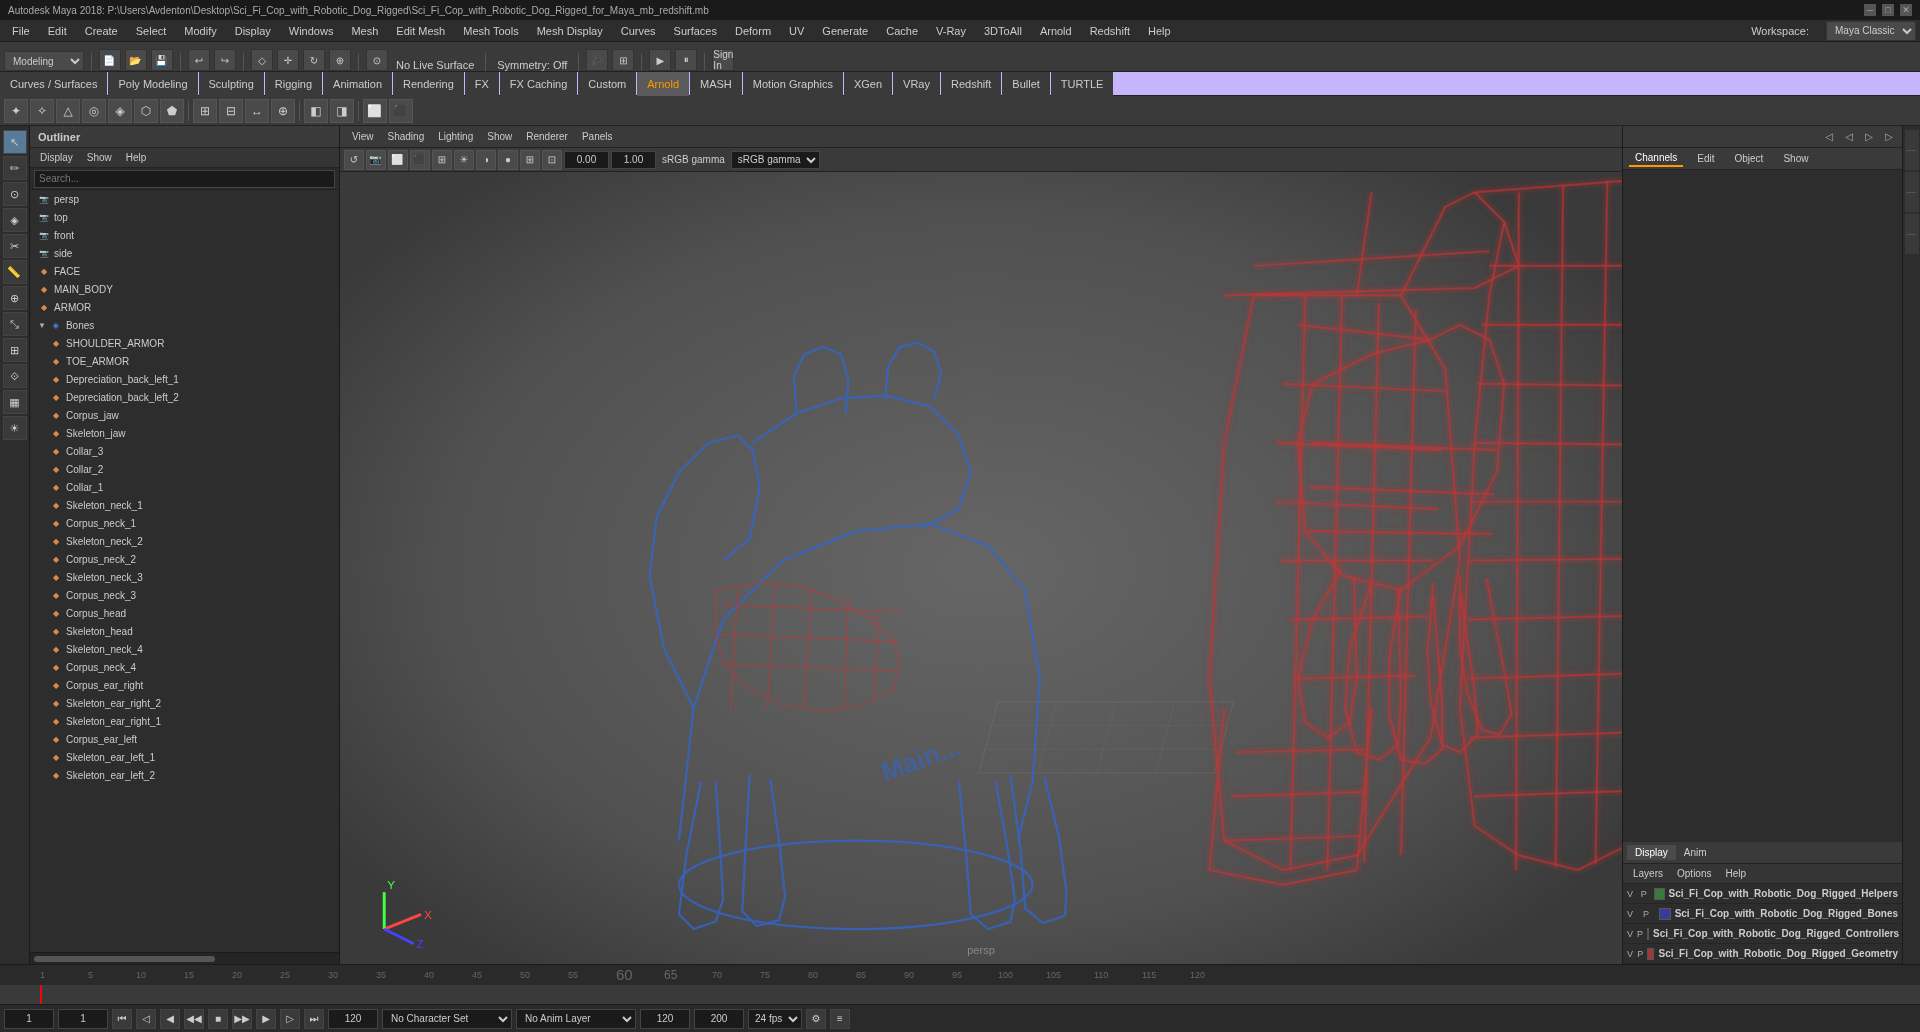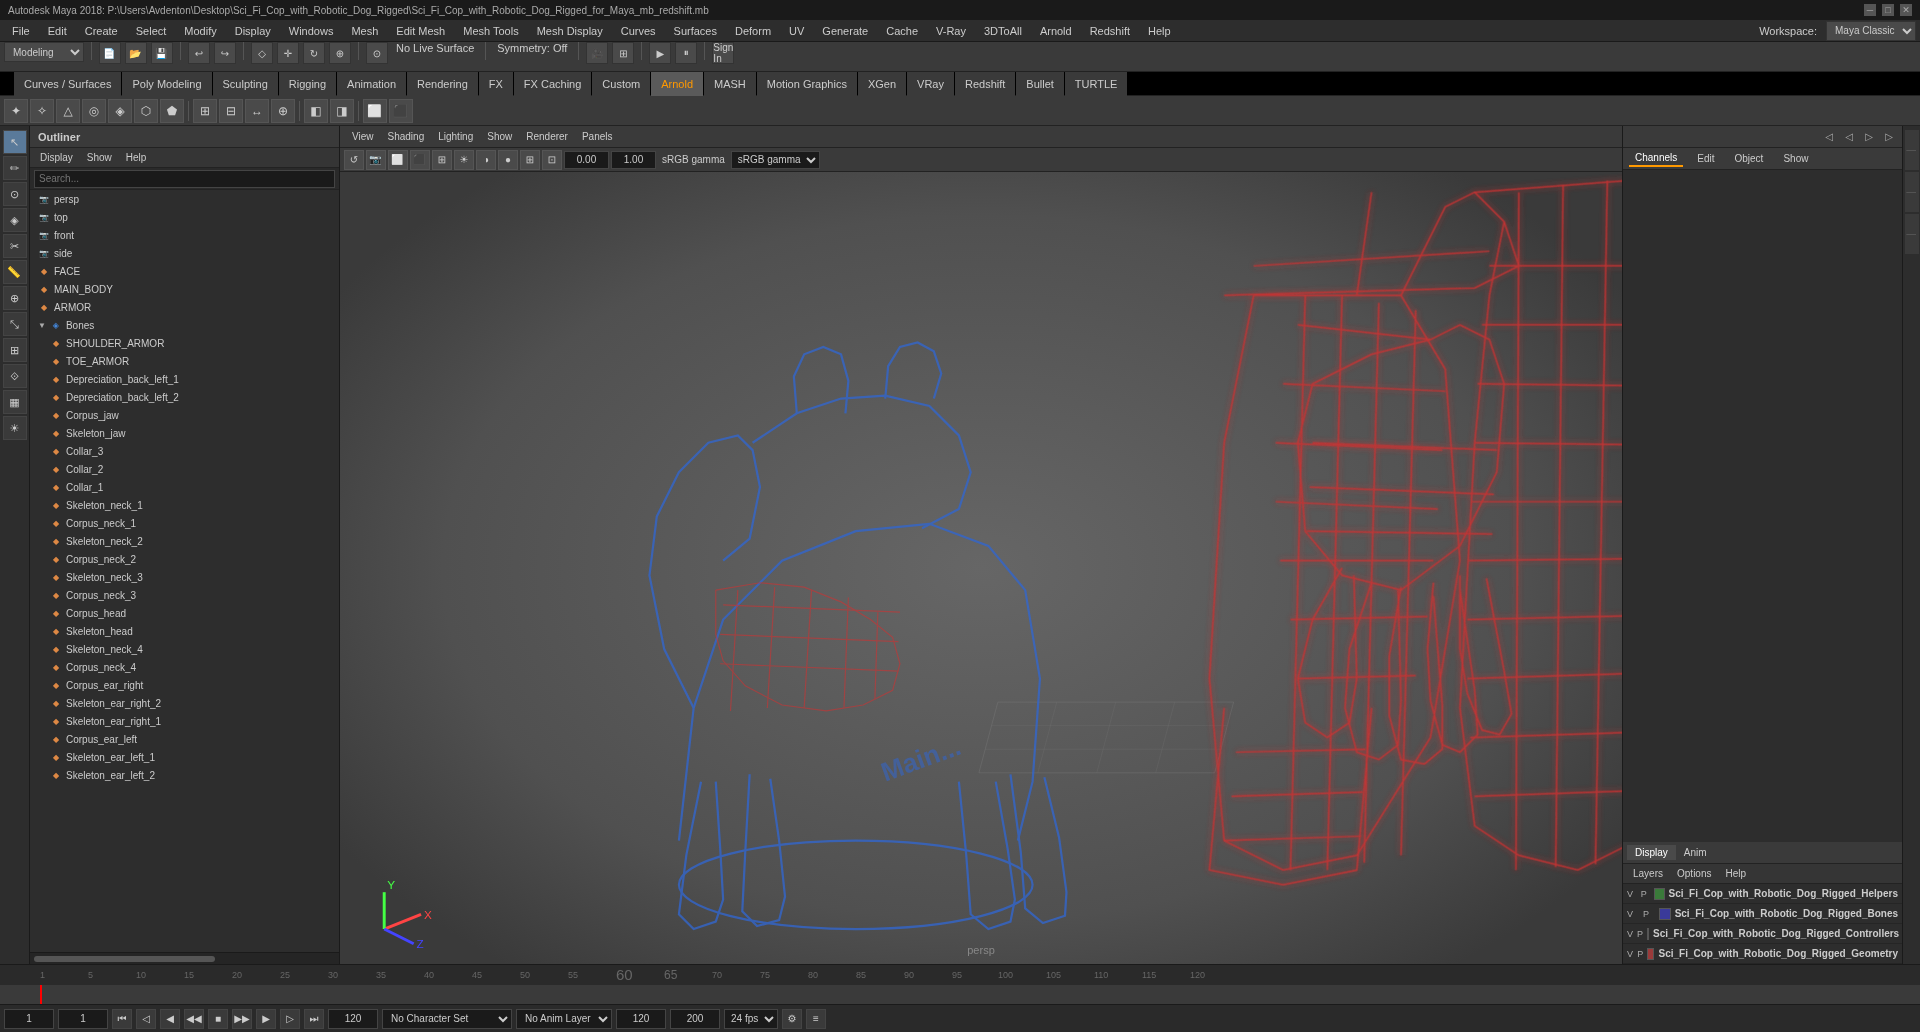--- a/index.html
+++ b/index.html
@@ -56,31 +56,31 @@
       font-size: 11px;
       color: #ccc;
       cursor: pointer;
     }
 
     
     #workspace-selector {
       margin-left: auto;
       display: flex;
       align-items: center;
-      gap: 9px;
+      gap: 17px;
       font-size: 11px;
       color: #ccc;
     }
 
     
     #main-toolbar {
       height: 30px;
       background: #3a3a3a;
       display: flex;
-      align-items: flex-start;
+      align-items: flex-end;
       padding: 0 4px;
       gap: 4px;
       border-bottom: 1px solid #222;
     }
     .toolbar-btn {
       width: 22px; height: 22px;
       background: #4a4a4a;
       border: 1px solid #333;
       display: flex;
       align-items: center;
@@ -106,24 +106,24 @@
     .toolbar-separator {
       width: 1px;
       height: 18px;
       background: #555;
       margin: 0 3px;
     }
 
     
     #tab-row {
       height: 24px;
-      background: #000000;
-      display: flex;
-      align-items: center;
-      padding: 0 14px;
+      background: #c4b5fd;
+      display: flex;
+      align-items: center;
+      padding: 0 0;
       gap: 1px;
       border-bottom: 1px solid #222;
     }
     .tab-item {
       padding: 3px 10px;
       font-size: 11px;
       color: #ccc;
       cursor: pointer;
       height: 24px;
       display: flex;
@@ -1134,21 +1134,21 @@
   <div class="playback-btn">▶</div>
   <div class="playback-btn">▷</div>
   <div class="playback-btn">⏭</div>
 
   <input class="frame-input" type="text" value="120" style="">
 
   <select class="anim-dropdown" style="width:130px;">
     <option>No Character Set</option>
   </select>
 
-  <select class="anim-dropdown" style="width:96px;">
+  <select class="anim-dropdown" style="width:120px;">
     <option>No Anim Layer</option>
   </select>
 
   <input class="frame-input" type="text" value="120" style="">
   <input class="frame-input" type="text" value="200" style="">
 
   <select class="fps-select">
     <option>24 fps</option>
   </select>
 

